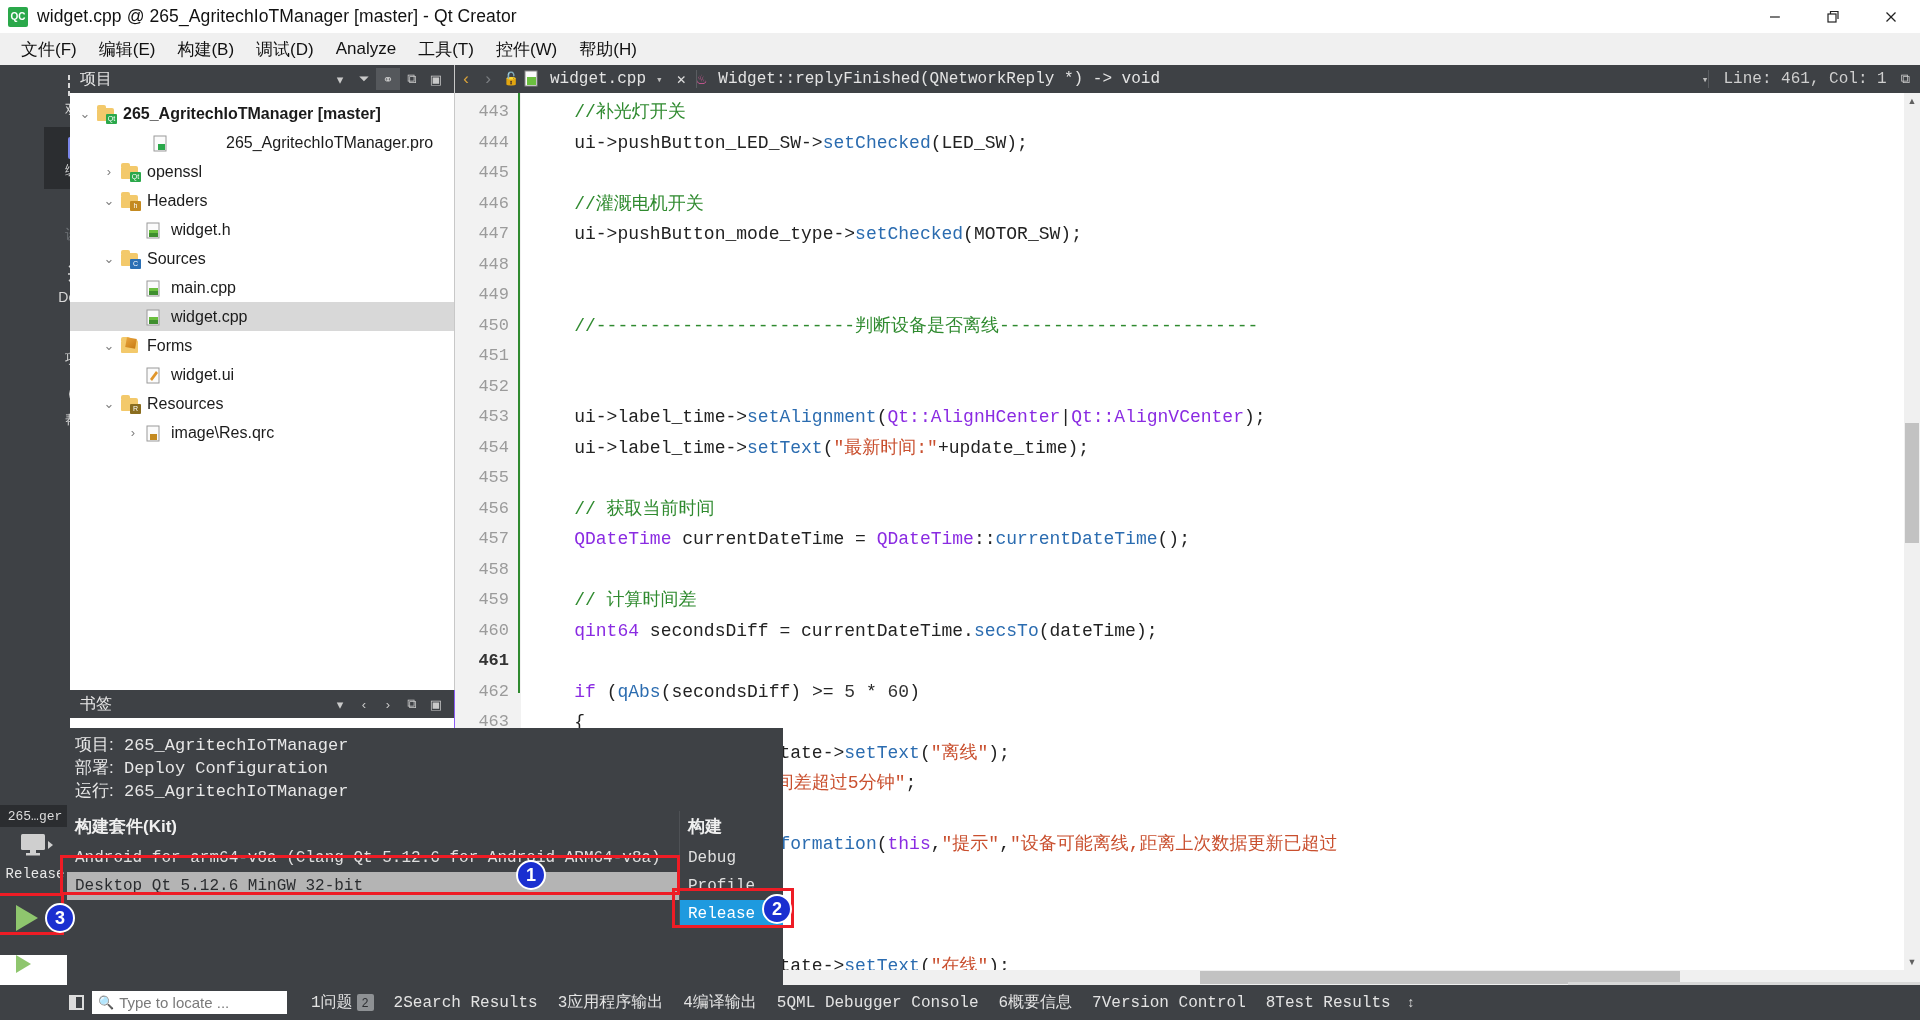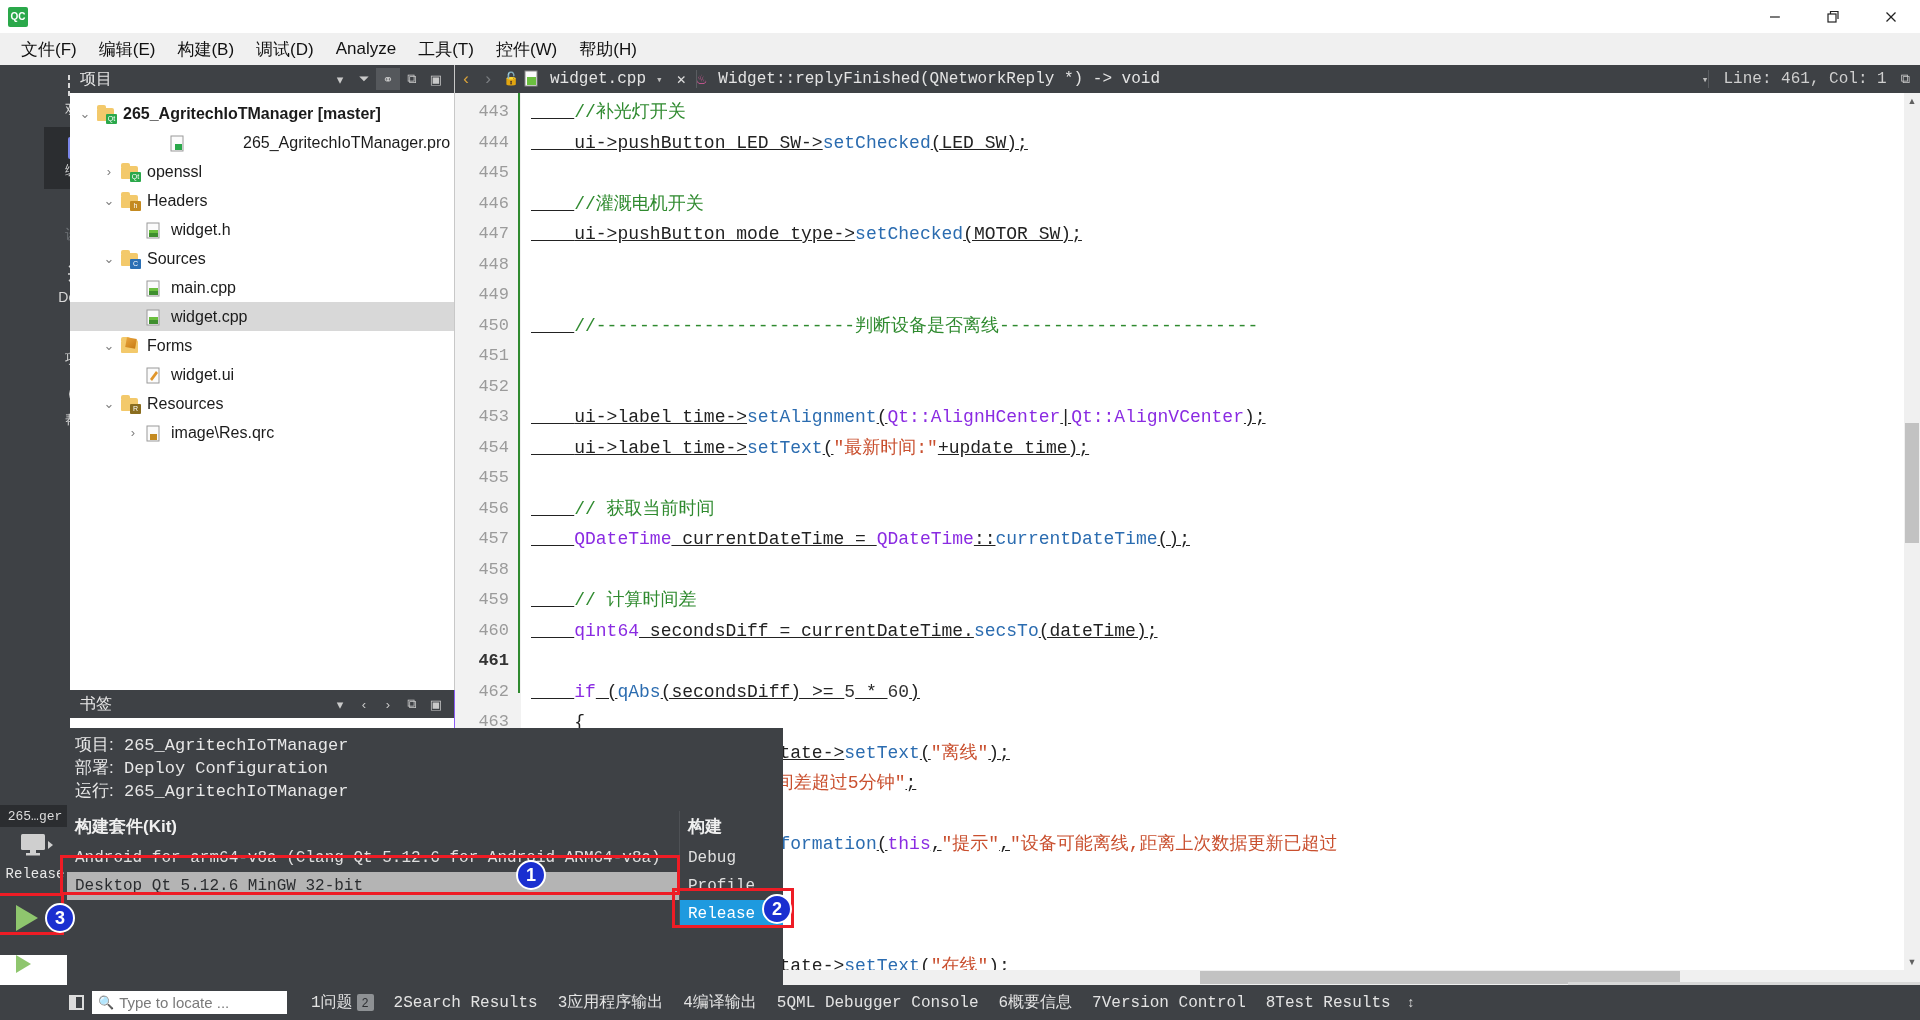--- a/index.html
+++ b/index.html
@@ -183,21 +183,21 @@
     font-family: "Liberation Mono", monospace; font-size: 18px;
     white-space: pre; overflow: hidden;
   }
   .cline { height: 30.5px; line-height: 30.5px; }
   .cmt { color: #2f8a2f; }
   .kw  { color: #8a2be2; }
   .typ { color: #8a2be2; }
   .fn  { color: #2b6cb0; }
   .str { color: #c94f2e; }
   .num { color: #333333; }
-  .pln { color: #222222; text-decoration: underline; }
+  .pln { color: #222222; }
 
   .scroll-vert {
     position: absolute; right: 0; top: 28px; width: 16px; height: 892px;
     background: #f0f0f0;
   }
   .scroll-vert .thumb {
     position: absolute; right: 1px; top: 330px; width: 14px; height: 120px;
     background: #c2c2c2;
   }
   .scroll-vert .arrow {
@@ -282,20 +282,21 @@
     background: #d8d8d8;
   }
 </style>
 </head>
 <body>
 
 <div class="app">
 
   <div class="titlebar">
     <div class="title-icon">QC</div>
+    <div class="title-text">widget.cpp @ 265_AgritechIoTManager [master] - Qt Creator</div>
     <div class="win-btns">
       <div class="win-btn">
         <svg width="16" height="16" viewBox="0 0 16 16">
             <line x1="3" y1="8" x2="13" y2="8" stroke="#222" stroke-width="1.2"></line>
           </svg>
       </div>
       <div class="win-btn">
         <svg width="16" height="16" viewBox="0 0 16 16">
           <rect x="3" y="5" width="8" height="8" fill="none" stroke="#222" stroke-width="1.2"></rect>
           <polyline points="5.5,5 5.5,2.5 13,2.5 13,10" fill="none" stroke="#222" stroke-width="1.2"></polyline>
@@ -420,21 +421,21 @@
     </div>
     <div class="tree" id="tree">
         <div class="trow" style="padding-left: 4px;">
           <span class="twist">⌄</span>
           <span class="ficon">
             <span class="folder" style="position:absolute;left:1px;top:2px;width:17px;height:13px;"></span>
             <span class="fbadge ">Qt</span>
           </span>
           <span class="tlabel bold">265_AgritechIoTManager [master]</span>
         </div>
-        <div class="trow" style="padding-left: 28px; gap: 48px;">
+        <div class="trow" style="padding-left: 11px; gap: 48px;">
           <span class="twist none">·</span>
           <span class="ficon"><svg width="18" height="18" viewBox="0 0 18 18">
               <rect x="3" y="1" width="12" height="15" fill="#fbfbfb" stroke="#9a9a9a"></rect>
               <rect x="7" y="9" width="7" height="6" fill="#2aa84a"></rect>
             </svg></span>
           <span class="tlabel">265_AgritechIoTManager.pro</span>
         </div>
         <div class="trow" style="padding-left: 28px;">
           <span class="twist">›</span>
           <span class="ficon">

